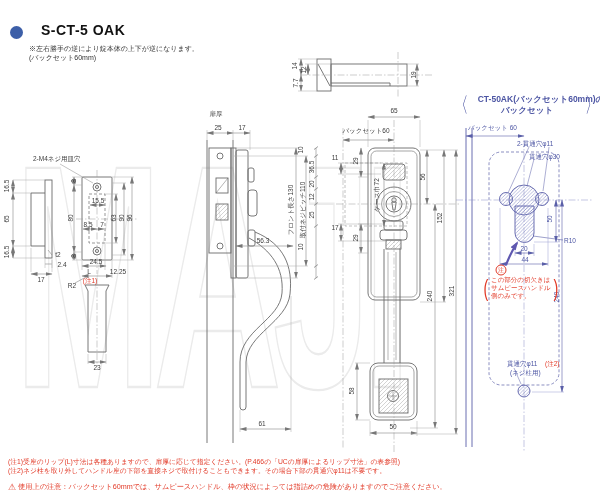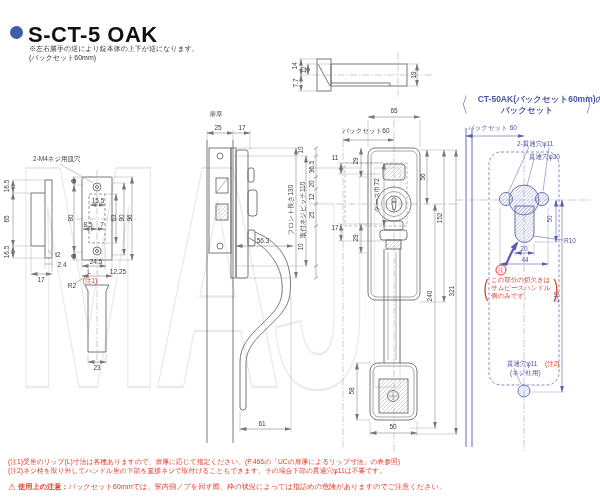--- a/index.html
+++ b/index.html
@@ -5,40 +5,40 @@
   html,body{margin:0;padding:0;background:#fff;}
   #page{position:relative;width:600px;height:500px;background:#fff;overflow:hidden;
         font-family:"Liberation Sans",sans-serif;}
   
   #wm{position:absolute;left:14px;top:118px;z-index:0;font-weight:bold;
       font-size:270px;line-height:1;letter-spacing:-14px;color:transparent;
       -webkit-text-stroke:2px #ebebeb;transform:scale(0.66,1.18);transform-origin:left top;
       font-family:"Liberation Sans",sans-serif;user-select:none;}
   
   .dot{position:absolute;left:10px;top:26px;width:13px;height:13px;border-radius:50%;z-index:3;}
-  #title{position:absolute;left:28px;top:22px;font-size:22px;font-weight:bold;color:#111;z-index:3;letter-spacing:0.5px;text-align:center;}
+  #title{position:absolute;left:41px;top:22px;font-size:14px;font-weight:bold;color:#111;z-index:3;letter-spacing:0.5px;text-align:center;}
   .hsub{position:absolute;left:29px;z-index:3;font-size:7px;color:#333;}
   
   .lab{position:absolute;font-size:6.5px;color:#3c3c3c;white-space:nowrap;z-index:3;
        transform:translate(-50%,-50%);line-height:1;}
   .rot{transform:translate(-50%,-50%) rotate(-90deg);}
   .ll{transform:translate(0,-50%);}
   .blue{color:#4c55a3;}
   .redt{color:#e23a28;}
   .bracket{font-size:21px;font-weight:400;color:#4c55a3;transform:translate(-50%,-50%) scaleX(0.7);}
   .ct-title{font-size:8.5px;font-weight:bold;color:#4c55a3;}
   .jmark{position:absolute;z-index:3;width:9px;height:9px;border:1px solid #e23a28;border-radius:50%;
          color:#e23a28;font-size:6px;display:flex;align-items:center;justify-content:center;
          transform:translate(-50%,-50%);}
   .paren{font-size:24px;font-weight:400;color:#e23a28;transform:translate(-50%,-50%) scaleX(0.6);}
   
   .fnote{position:absolute;font-size:6.8px;color:#e23a28;white-space:nowrap;z-index:3;transform:translate(0,-50%);}
   #warn{position:absolute;left:8px;top:487px;font-size:7.2px;color:#e23a28;z-index:3;transform:translate(0,-50%);white-space:nowrap;}
   #warn .wicon{color:#e23a28;font-size:9px;vertical-align:-1px;margin-right:2px;}
-  #warn .wlabel{font-weight:bold;margin-top:37px;}
+  #warn .wlabel{font-weight:normal;margin-top:37px;}
   svg{position:absolute;left:0;top:0;z-index:1;}
 </style>
 </head>
 <body>
 
 <div id="page">
 
   <div id="wm">MAJI</div>
 
   <svg width="600" height="500" viewBox="0 0 600 500">
@@ -403,16 +403,16 @@
   <span class="lab ll redt" style="left:491px;top:296px">側のみです。</span>
   <span class="lab paren" style="left:486px;top:288px">(</span>
   <span class="lab paren" style="left:556px;top:288px">)</span>
   <span class="lab ll blue" style="left:507px;top:364px">貫通穴φ11</span>
   <span class="lab ll redt" style="left:545px;top:364px">(注2)</span>
   <span class="lab ll blue" style="left:510px;top:373px">(ネジ柱用)</span>
 
   <div class="fnote" style="left:8px;top:462px">(注1)受座のリップ(L)寸法は各種ありますので、扉厚に応じて指定ください。(P.466の「UCの扉厚によるリップ寸法」の表参照)</div>
   <div class="fnote" style="left:8px;top:471px">(注2)ネジ柱を取り外してハンドル座の下部を直接ネジで取付けることもできます。その場合下部の貫通穴φ11は不要です。</div>
   <div id="warn">
-    <span class="wicon">⚠</span><span class="wlabel">使用上の注意：</span><span>バックセット60mmでは、室内側ノブを回す際、枠の状況によっては指詰めの危険がありますのでご注意ください。</span>
+    <span class="wicon">⚠</span><span class="wlabel">使用上の注意：</span><span>バックセット60mmでは、サムピースハンドル、枠の状況によっては指詰めの危険がありますのでご注意ください。</span>
   </div>
 
 </div>
 
 </body></html>

